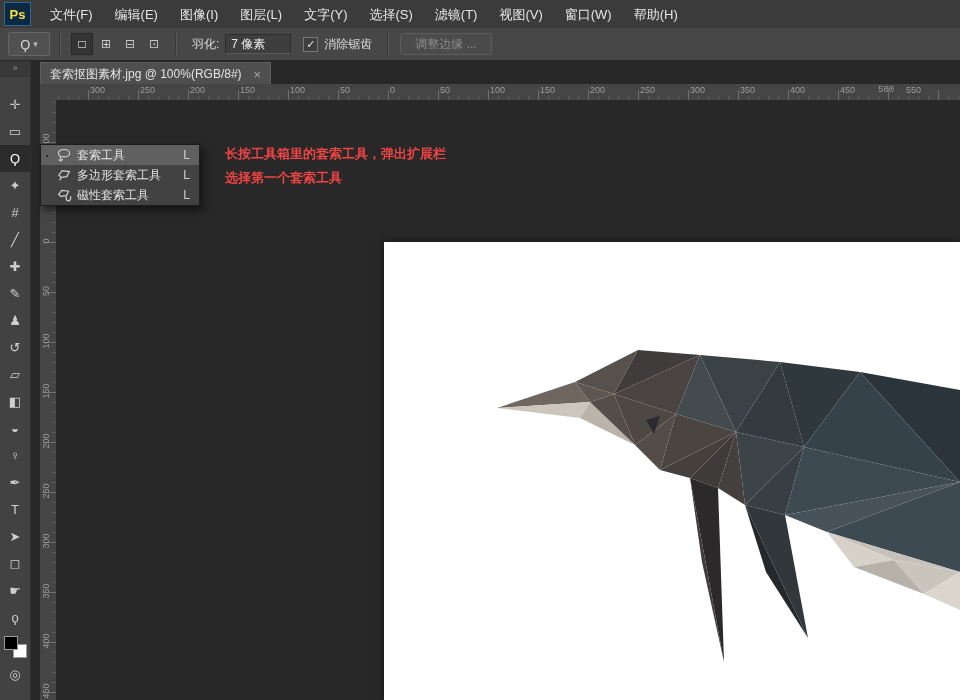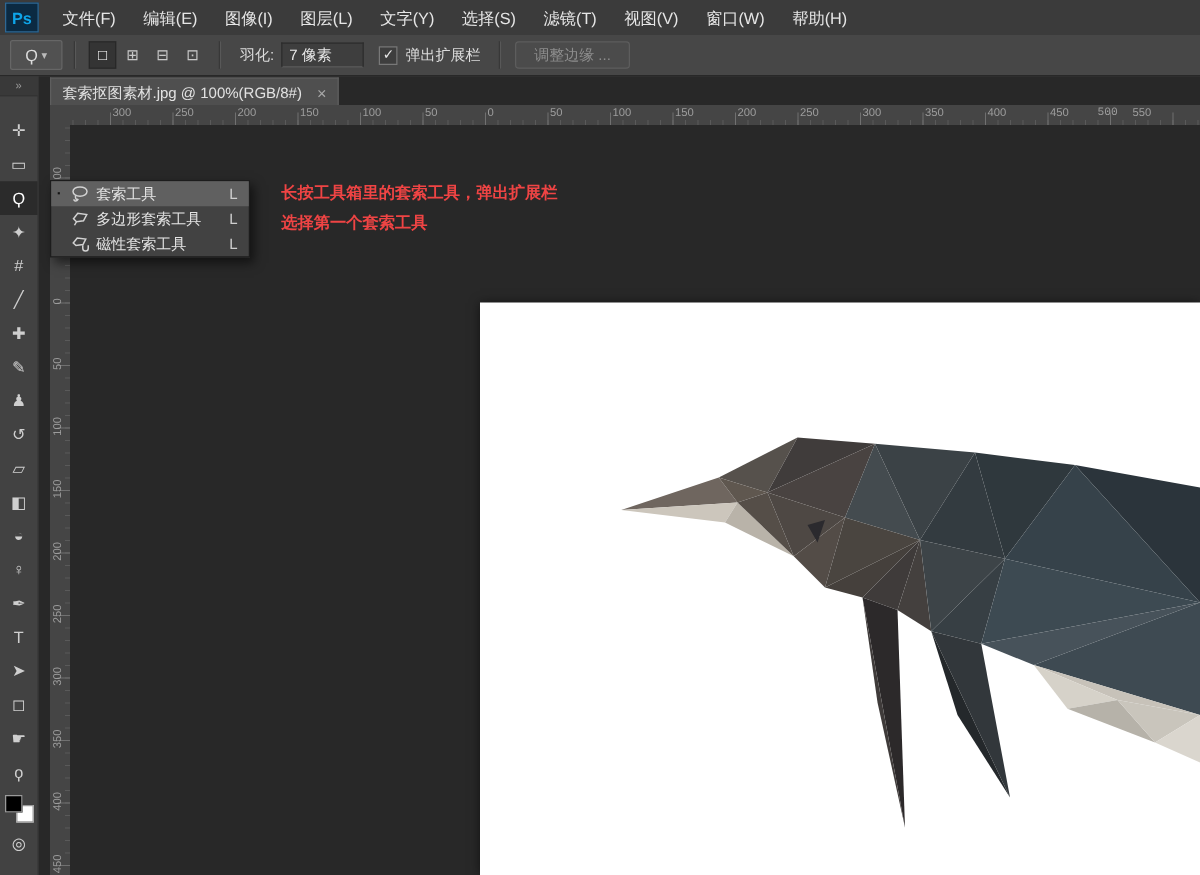--- a/index.html
+++ b/index.html
@@ -1,21 +1,21 @@
 <!DOCTYPE html>
 <html><head>
 <meta charset="utf-8">
 <style>
   html,body{margin:0;padding:0;background:#1e1e1e;}
   .screen{position:relative;width:960px;height:700px;background:#282828;overflow:hidden;
           font-family:"Liberation Sans","DejaVu Sans",sans-serif;-webkit-font-smoothing:antialiased;}
   
   .menubar{position:absolute;left:0;top:0;width:960px;height:28px;background:#3b3b3b;
            border-bottom:1px solid #2c2c2c;display:flex;align-items:center;z-index:10;}
-  .ps-logo{width:25px;height:22px;margin:0 8px 0 4px;background:#0b2a42;color:#0ea5e9;font-weight:bold;
+  .ps-logo{width:25px;height:22px;margin:0 8px 0 4px;background:#0b2a42;color:#fde047;font-weight:bold;
            font-size:13px;display:flex;align-items:center;justify-content:center;border-radius:0;
            border:1px solid #2f6894;}
   .menus{display:flex;}
   .menu-item{color:#e6e6e6;font-size:13px;padding:0 11px;line-height:27px;cursor:default;}
   
   .optionsbar{position:absolute;left:0;top:28px;width:960px;height:32px;background:#474747;
               border-bottom:1px solid #282828;display:flex;align-items:center;z-index:10;}
   .tool-preset{margin-left:8px;width:40px;height:22px;background:#515151;border:1px solid #666;
                border-radius:2px;display:flex;align-items:center;justify-content:center;gap:3px;color:#ddd;}
   .tp-glyph{font-size:13px;} .tp-arrow{font-size:9px;color:#bbb;}
@@ -111,21 +111,21 @@
     <div class="mode-btn pressed">□</div>
     <div class="mode-btn">⊞</div>
     <div class="mode-btn">⊟</div>
     <div class="mode-btn">⊡</div>
     <div class="sep"></div>
     <span class="opt-label">羽化:</span>
     <div class="feather-input">7 像素</div>
     <div class="checkbox">
       <span>✓</span>
     </div>
-    <span class="opt-label">弹出扩展栏</span>
+    <span class="opt-label">消除锯齿</span>
     <div class="sep"></div>
     <div class="refine-btn">调整边缘 ...</div>
   </div>
 
   <div class="toolbox">
     <div class="tb-head">»</div>
     <div>
         <div class="tool">✛</div>
         <div class="tool">▭</div>
         <div class="tool selected">Ϙ</div>

